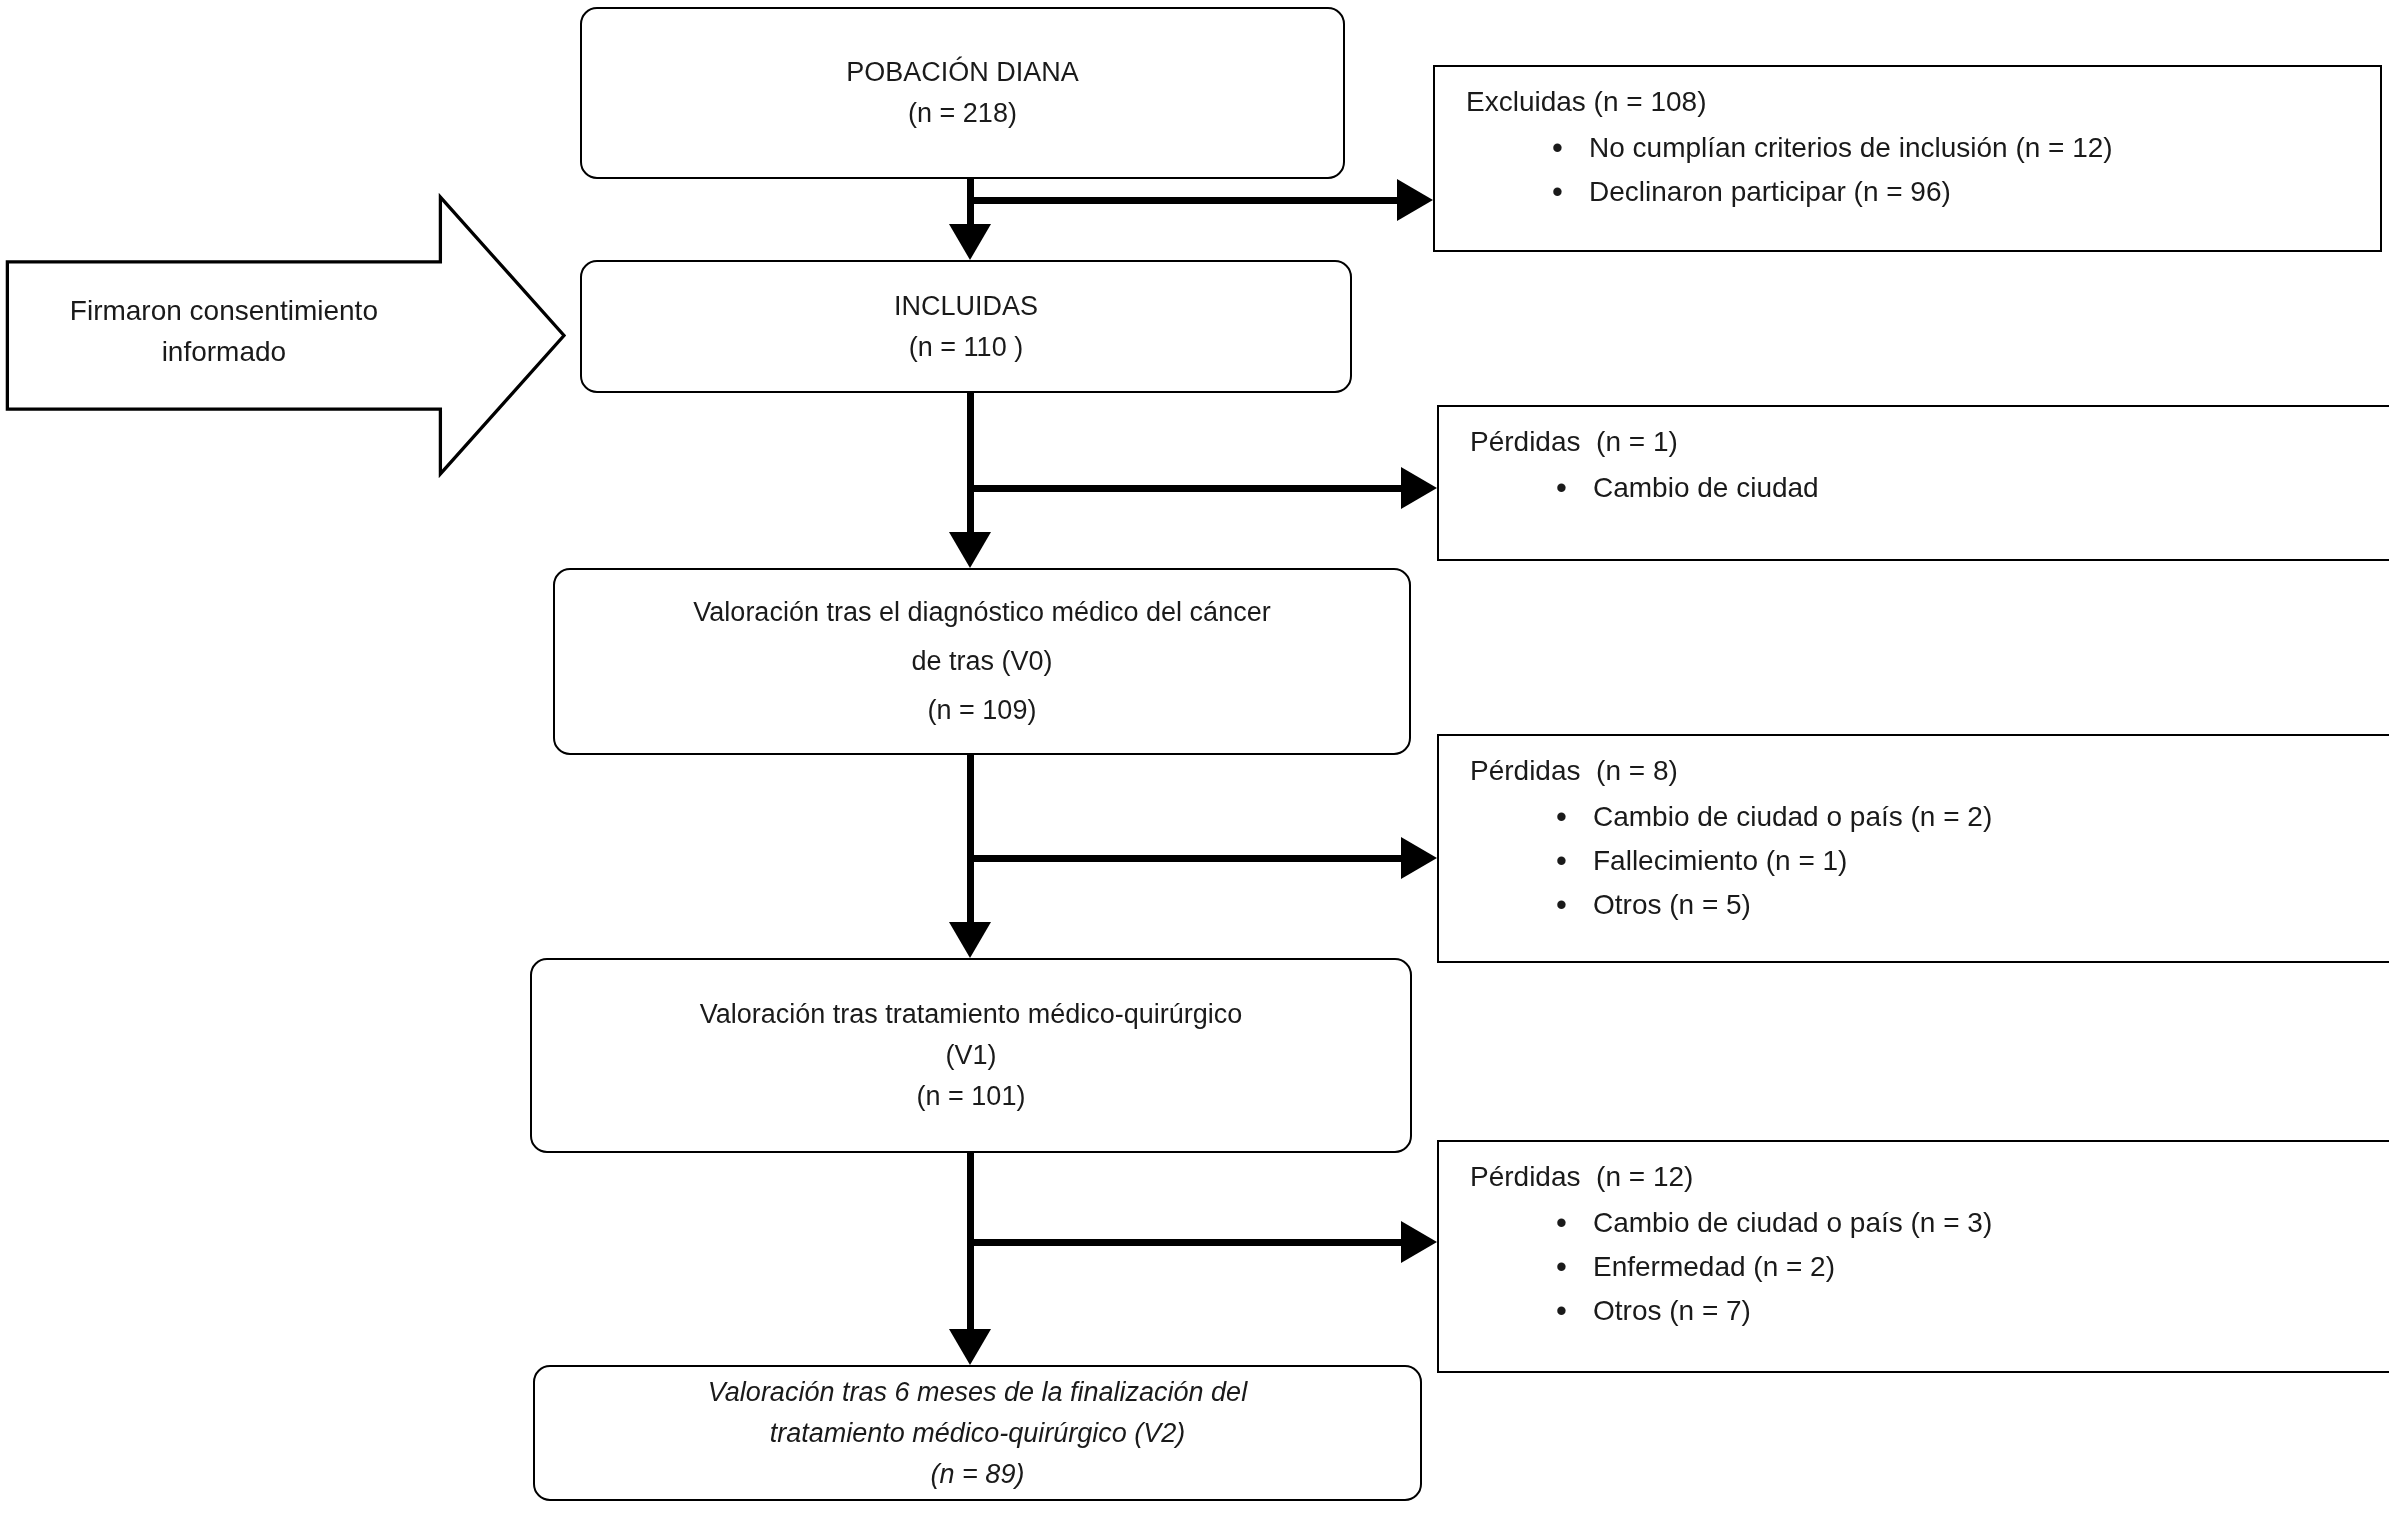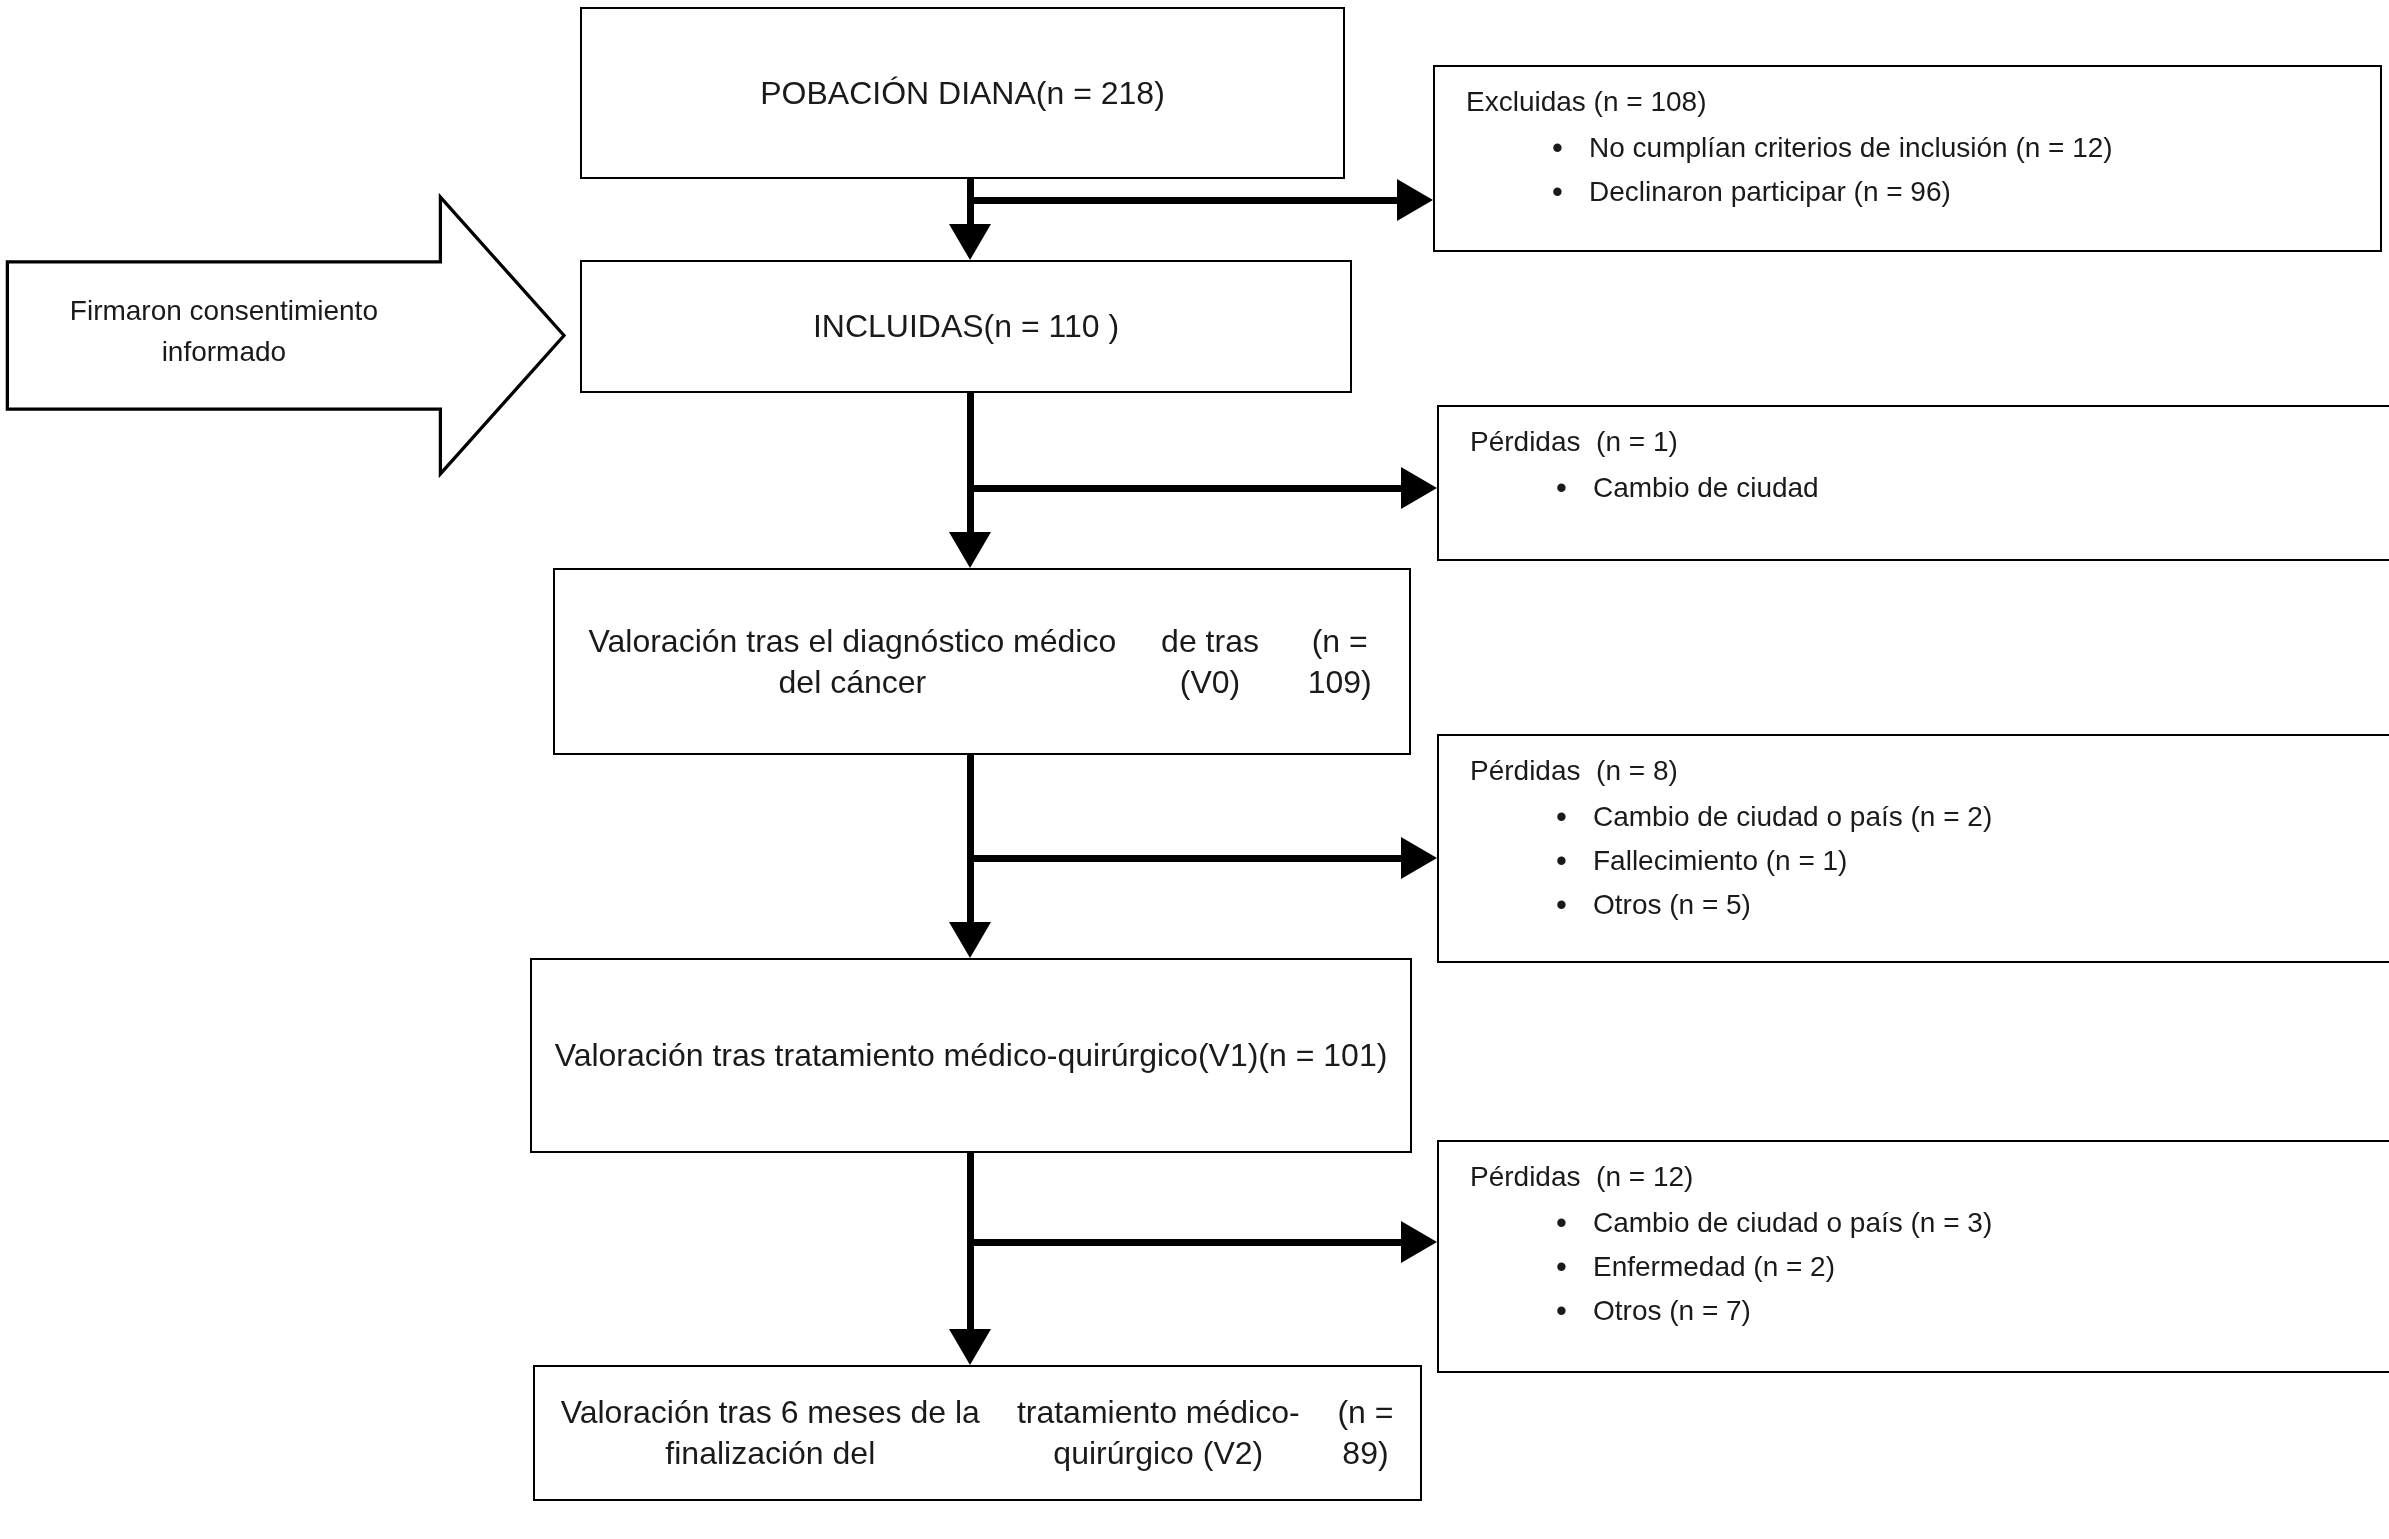--- a/index.html
+++ b/index.html
@@ -15,27 +15,28 @@
     background: #ffffff;
     overflow: hidden;
   }
   .box {
     position: absolute;
     border: 2.5px solid #000;
     background: #ffffff;
   }
   .main-box {
     display: flex;
-    flex-direction: row;
+    flex-direction: column;
     justify-content: center;
     align-items: center;
     text-align: center;
-    font-size: 32px;
+    font-size: 27px;
     line-height: 41px;
     padding: 6.6px 16.4px;
+    border-radius: 17px;
   }
   .side-box {
     font-size: 28px;
     padding: 14.7px 19.7px 8.2px 31px;
   }
   .side-title {
     line-height: 39px;
     white-space: pre-wrap;
   }
   .side-list {
@@ -125,21 +126,21 @@
     <div>de tras (V0)</div>
     <div>(n = 109)</div>
   </div>
 
   <div class="box main-box" style="left:530px; top:958px; width:882px; height:195px;">
     <div>Valoración tras tratamiento médico-quirúrgico</div>
     <div>(V1)</div>
     <div>(n = 101)</div>
   </div>
 
-  <div class="box main-box" style="left:533px; top:1365px; width:889px; height:136px;">
+  <div class="box main-box" style="left:533px; top:1365px; width:889px; height:136px;font-style:italic;">
     <div>Valoración tras 6 meses de la finalización del</div>
     <div>tratamiento médico-quirúrgico (V2)</div>
     <div>(n = 89)</div>
   </div>
 
   <div class="box side-box" style="left:1433px; top:65px; width:949px; height:187px;">
     <div class="side-title">Excluidas (n = 108)</div>
     <ul class="side-list">
       <li>No cumplían criterios de inclusión (n = 12)</li>
       <li>Declinaron participar (n = 96)</li>

